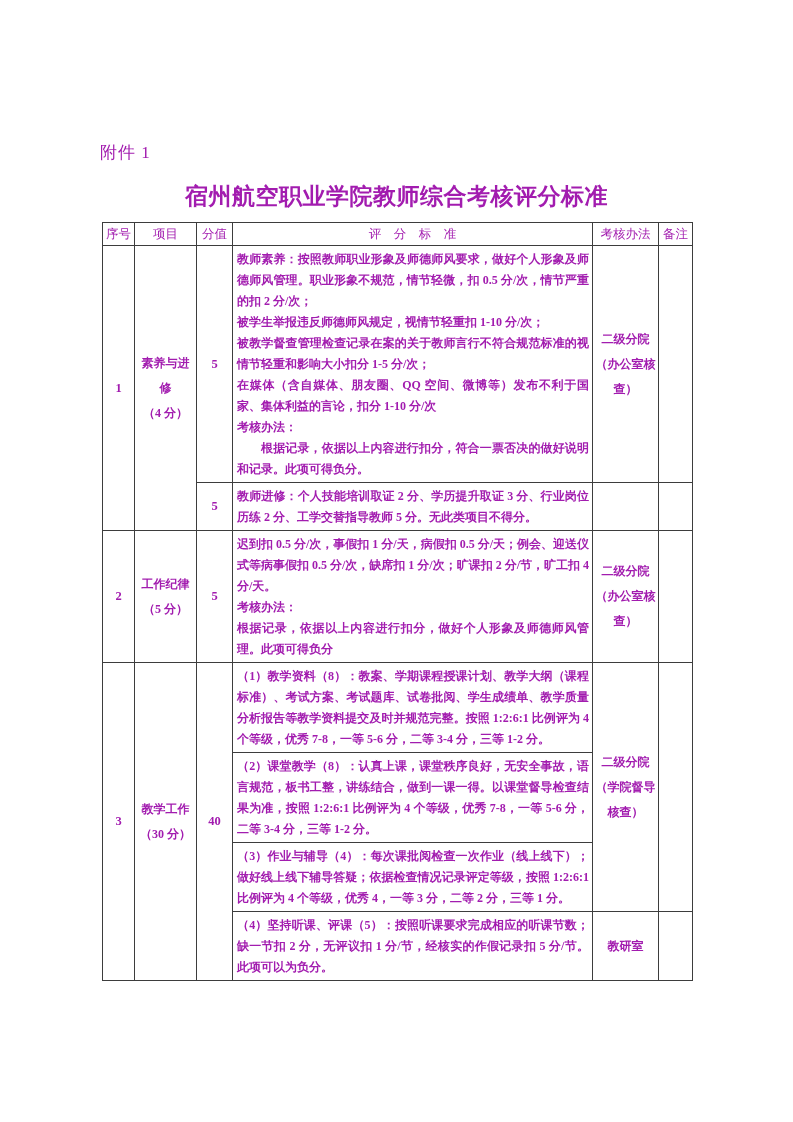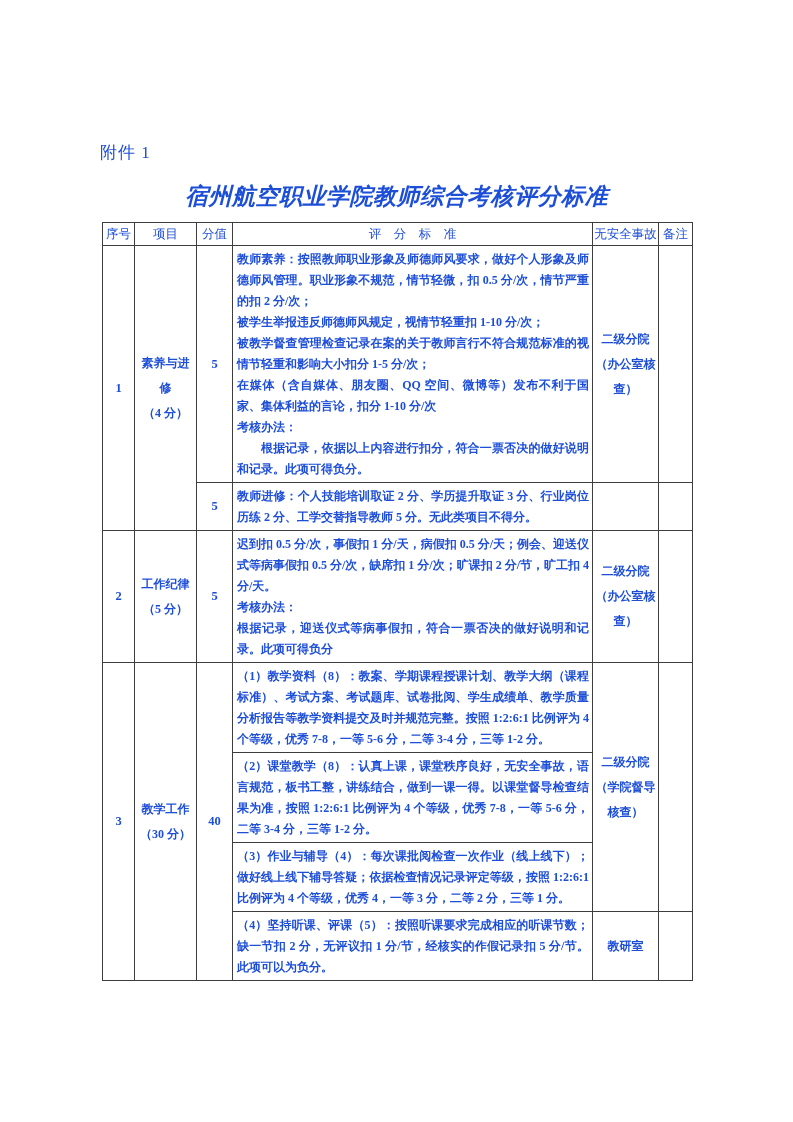--- a/index.html
+++ b/index.html
@@ -1,34 +1,33 @@
 <!DOCTYPE html>
 <html><head>
 <meta charset="utf-8">
 <style>
   html,body{margin:0;padding:0;background:#ffffff;}
   .page{
     position:relative;
     width:793px;height:1005px;
     background:#ffffff;
     font-family:"Liberation Serif","DejaVu Serif",serif;
-    color:#1d4ed8;
+    color:#a21caf;
     overflow:hidden;
   }
   .attachment{
     position:absolute;left:100px;top:141px;
     font-size:17px;line-height:23px;
     letter-spacing:1px;
   }
   .doc-title{
     position:absolute;left:0;top:182px;width:793px;
     text-align:center;
     font-size:23px;font-weight:bold;line-height:30px;
     letter-spacing:0.5px;
-    font-style:italic;
   }
   table.scoring{
     position:absolute;left:102px;top:222px;
     border-collapse:collapse;table-layout:fixed;
     width:590px;
   }
   td{
     border:1px solid #3d3d3d;
     padding:0;
     vertical-align:middle;
@@ -91,21 +90,21 @@
         <col style="width:66px">
         <col style="width:34px">
     </colgroup>
 
     <tbody>
         <tr class="hdr">
       <td>序号</td>
       <td>项目</td>
       <td>分值</td>
       <td>评　分　标　准</td>
-      <td>无安全事故</td>
+      <td>考核办法</td>
       <td>备注</td>
     </tr>
 
     <tr class="r1a">
       <td class="c" rowspan="2">1</td>
       <td class="c item" rowspan="2">
         <div>素养与进</div>
         <div>修</div>
         <div>（4 分）</div>
       </td>
@@ -138,21 +137,21 @@
     <tr class="r2">
       <td class="c">2</td>
       <td class="c item">
         <div>工作纪律</div>
         <div>（5 分）</div>
       </td>
       <td class="c">5</td>
       <td class="crit">
         <p>迟到扣 0.5 分/次，事假扣 1 分/天，病假扣 0.5 分/天；例会、迎送仪式等病事假扣 0.5 分/次，缺席扣 1 分/次；旷课扣 2 分/节，旷工扣 4 分/天。</p>
         <p>考核办法：</p>
-        <p>根据记录，迎送仪式等病事假扣，符合一票否决的做好说明和记录。此项可得负分</p>
+        <p>根据记录，依据以上内容进行扣分，做好个人形象及师德师风管理。此项可得负分</p>
       </td>
       <td class="c unit">
         <div>二级分院</div>
         <div>（办公室核</div>
         <div>查）</div>
       </td>
       <td></td>
     </tr>
 
     <tr class="r3a">

